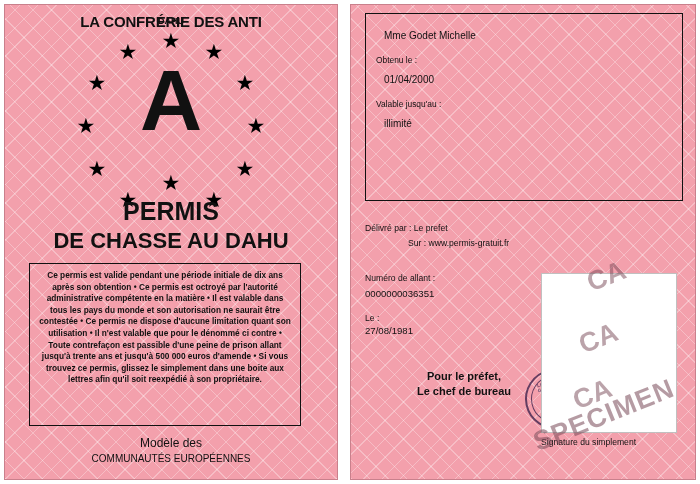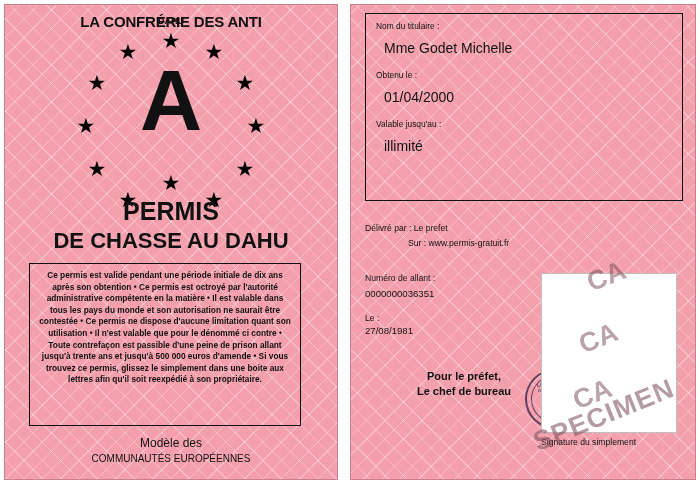--- a/index.html
+++ b/index.html
@@ -129,21 +129,21 @@
     top: 8px;
     width: 318px;
     height: 188px;
     border: 1px solid #111;
     box-sizing: border-box;
     padding: 7px 10px;
     font-size: 8.5px;
     color: #111;
   }
   .fld-label { margin-top: 0; font-size: 8.4px; }
-  .fld-value { font-size: 14px; margin: 9px 0 0 8px; }
+  .fld-value { font-size: 10px; margin: 9px 0 0 8px; }
   .sp1 { height: 14px; }
 
   .r-line {
     position: absolute;
     font-size: 8.6px;
     color: #111;
   }
   .r-val {
     position: absolute;
     font-size: 9.6px;
@@ -304,21 +304,20 @@
 
     <div class="footer-left">
       <div>Modèle des</div>
       <div class="l2">COMMUNAUTÉS EUROPÉENNES</div>
     </div>
   </div>
 
   <div class="card card-right">
 
     <div class="holder-box">
-      <div class="fld-label">Nom du titulaire :</div>
       <div class="fld-value">Mme Godet Michelle</div>
       <div class="sp1"></div>
       <div class="fld-label">Obtenu le :</div>
       <div class="fld-value">01/04/2000</div>
       <div class="sp1"></div>
       <div class="fld-label">Valable jusqu'au :</div>
       <div class="fld-value">illimité</div>
     </div>
 
     <div class="r-line" style="left:14px; top:218px;">Délivré par : Le prefet</div>

